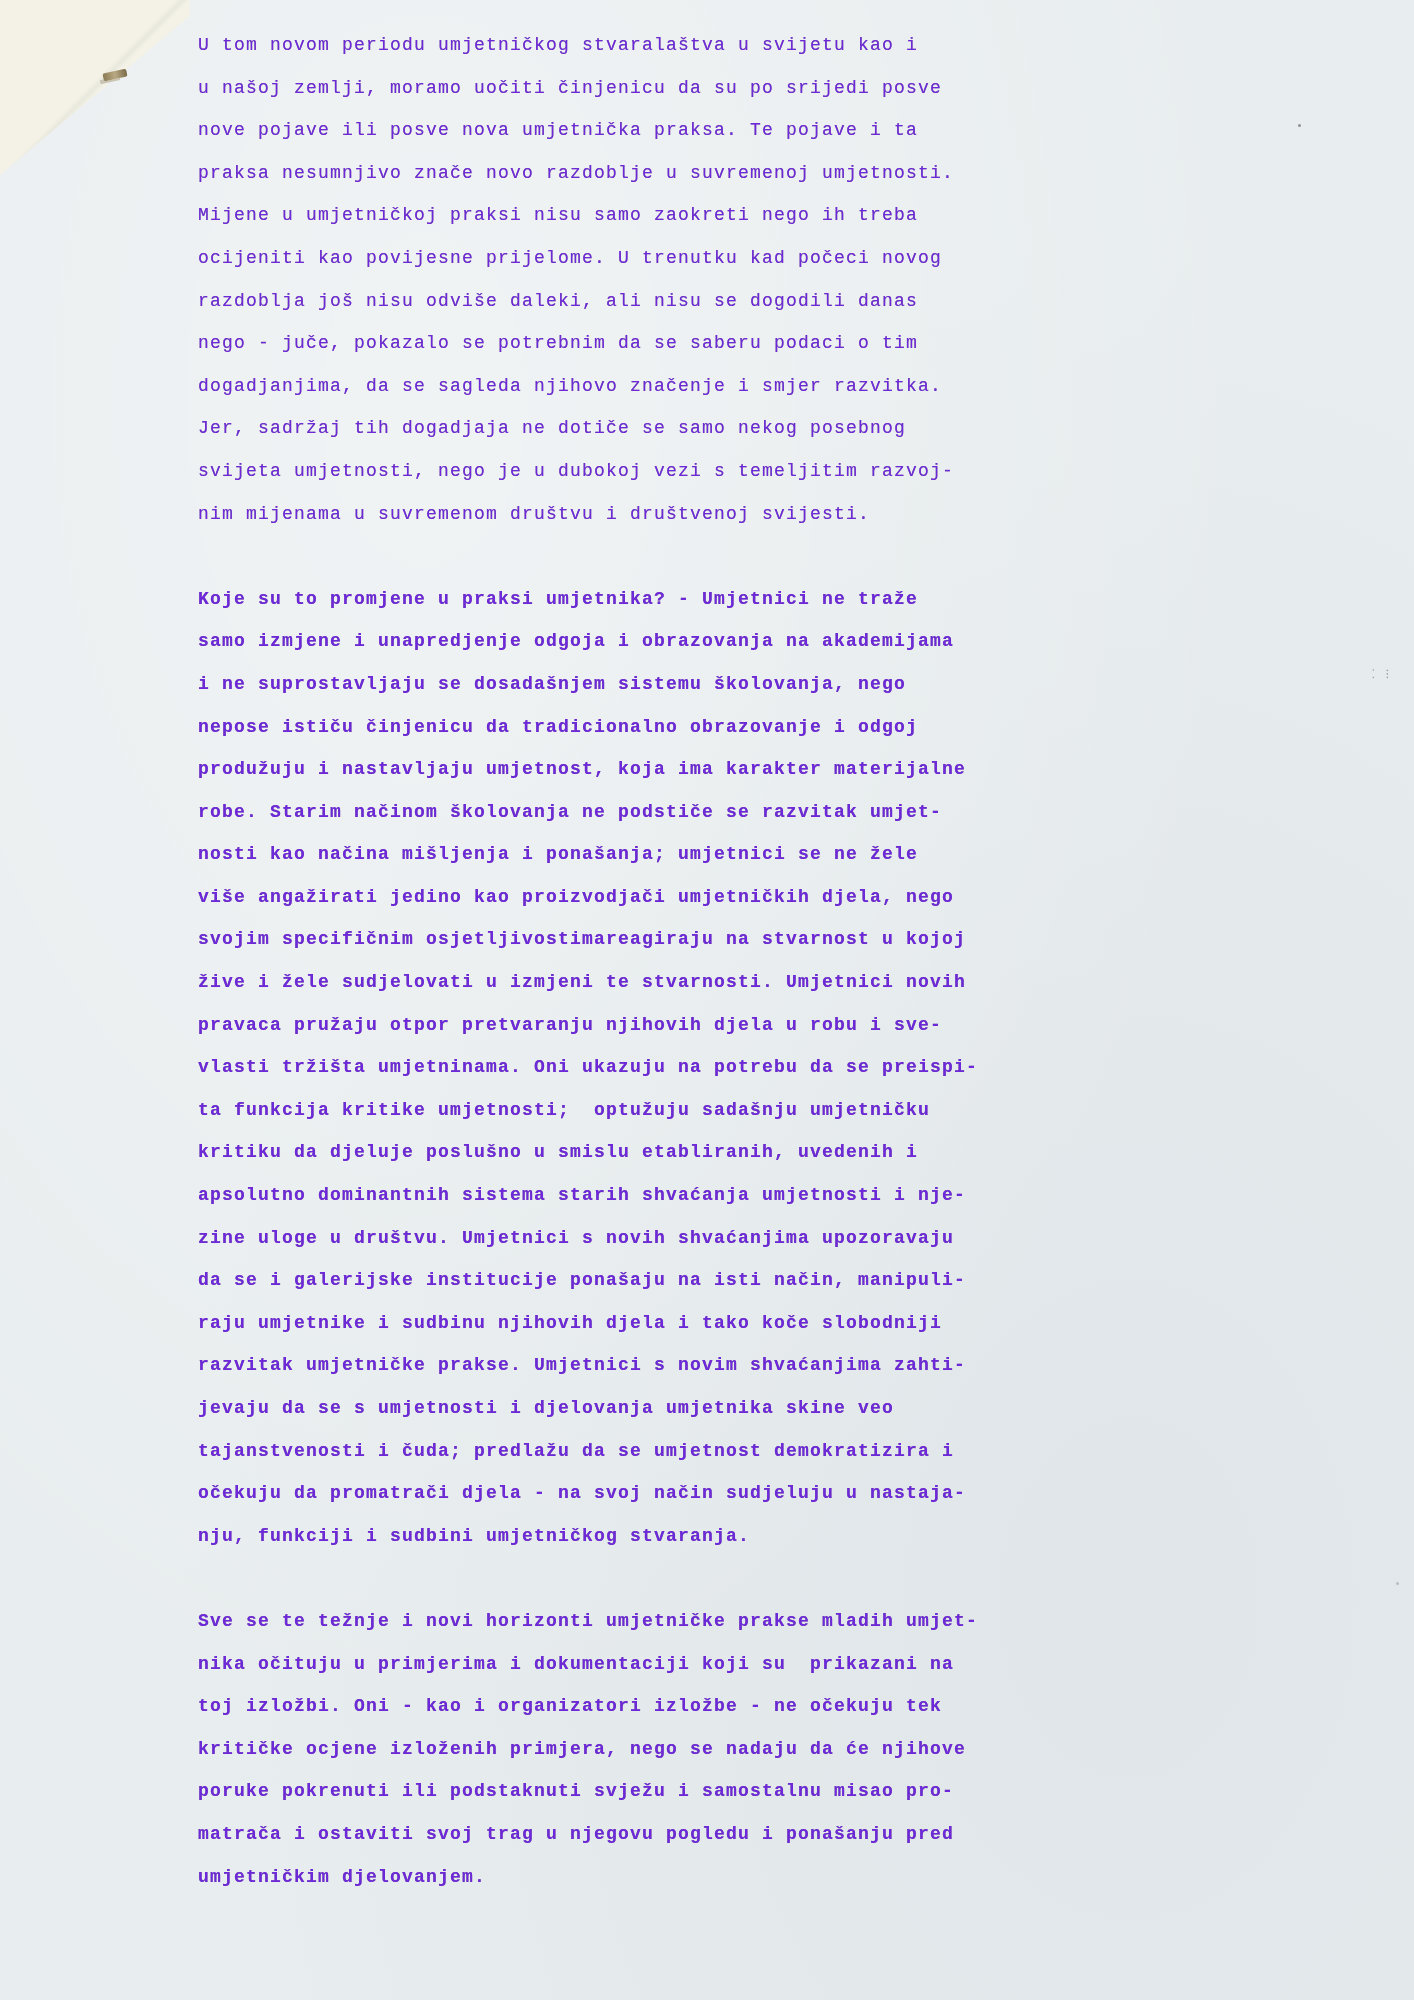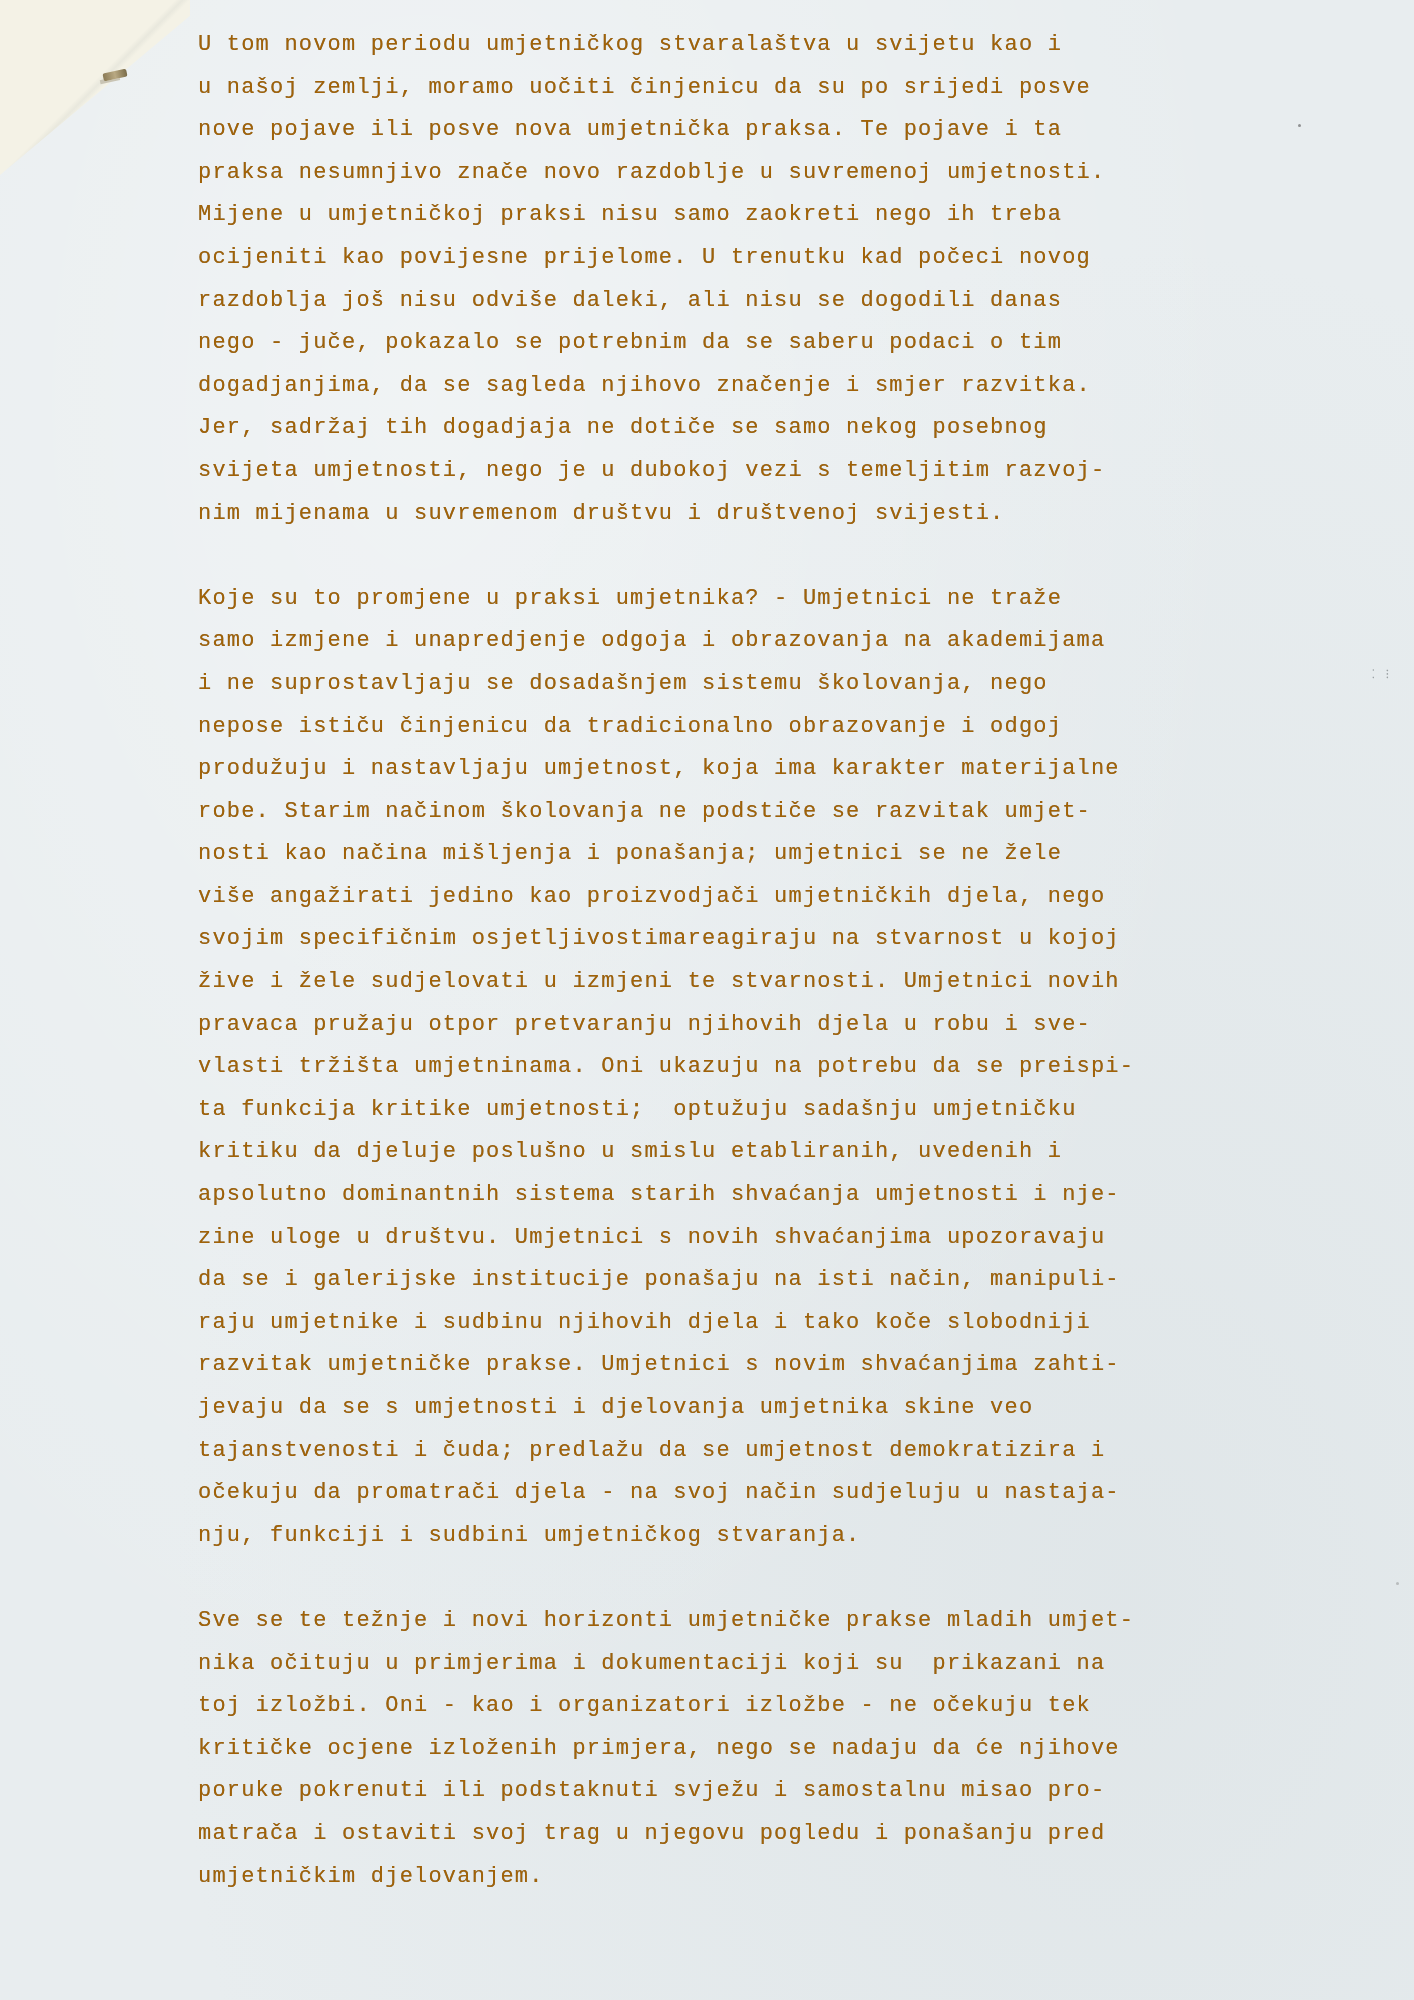--- a/index.html
+++ b/index.html
@@ -51,31 +51,32 @@
     background: linear-gradient(90deg, #8a7a55, #b9a983 50%, #7a6c4a);
     transform: rotate(-12deg);
     border-radius: 2px;
     box-shadow: -6px 4px 0 -2px #c9c4b4;
   }
   .text-block {
     position: absolute;
     left: 198px;
     top: 24px;
     width: 1140px;
-    color: #a16207;
-    font-size: 22px;
+    color: #6d28d9;
+    font-size: 18px;
     letter-spacing: 1.2px;
     line-height: 42.6px;
   }
   .para {
     margin: 0;
     white-space: pre;
   }
   .para + .para {
     margin-top: 42.6px;
+    font-weight: bold;
   }
   .line {
     display: block;
     height: 42.6px;
     text-shadow: 0 0 0.6px rgba(60,55,50,0.5);
   }
   .speck {
     position: absolute;
     width: 3px; height: 3px;
     background: #555;

